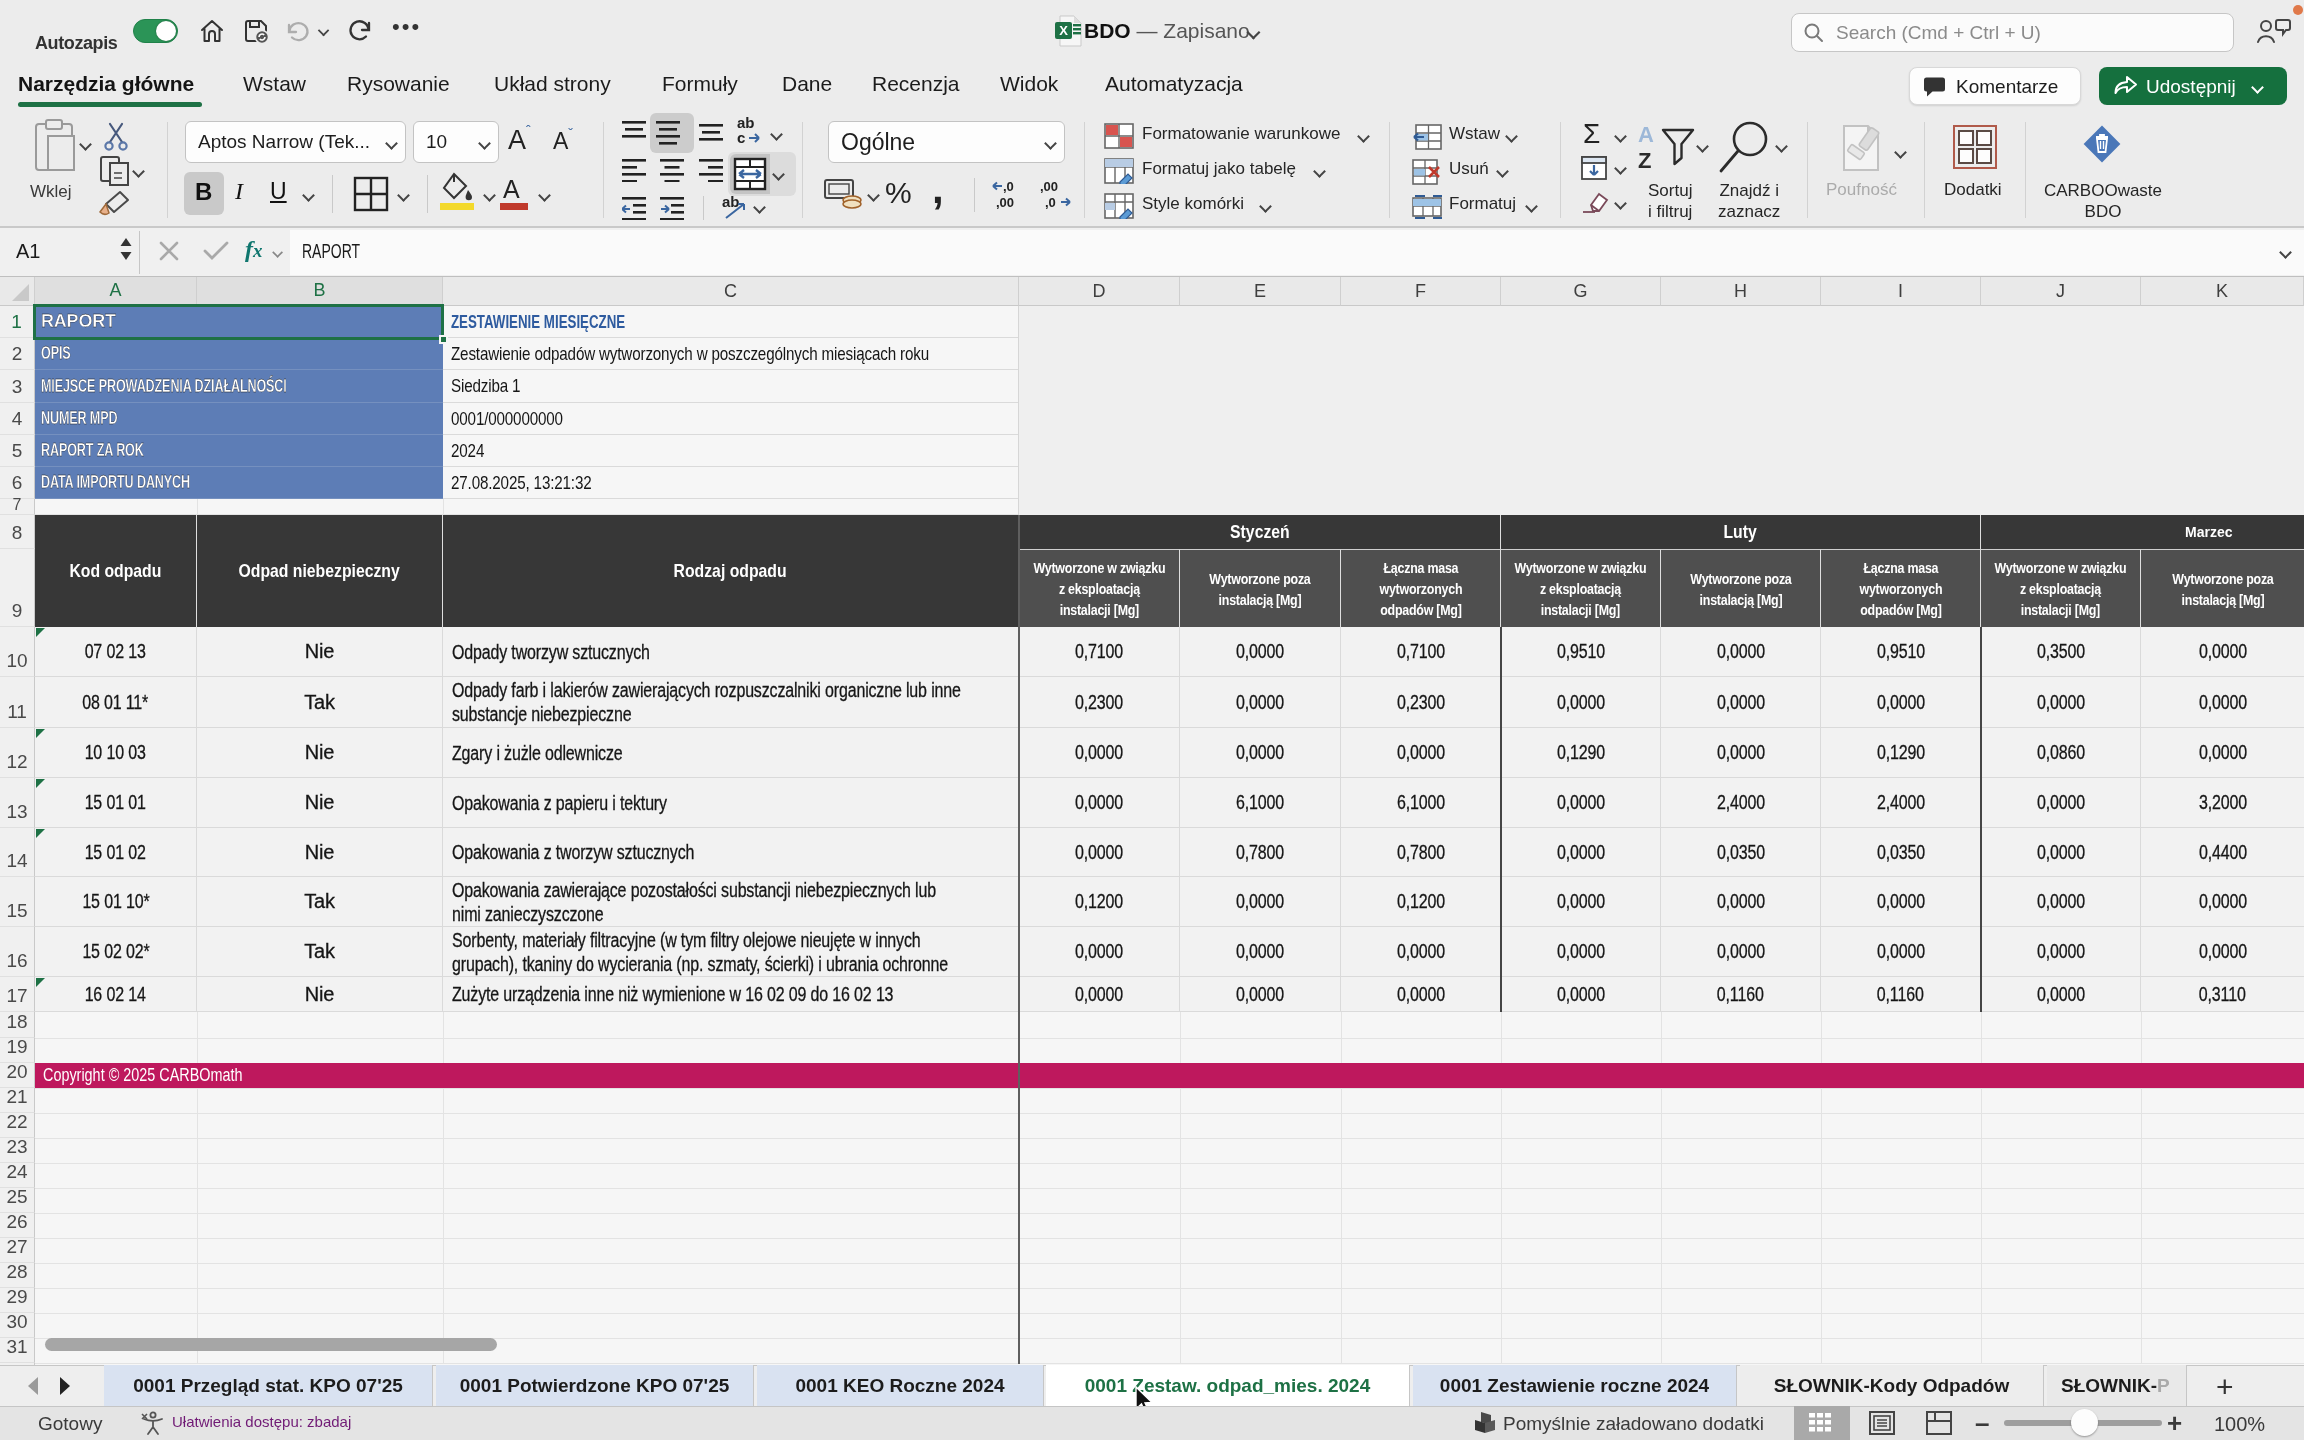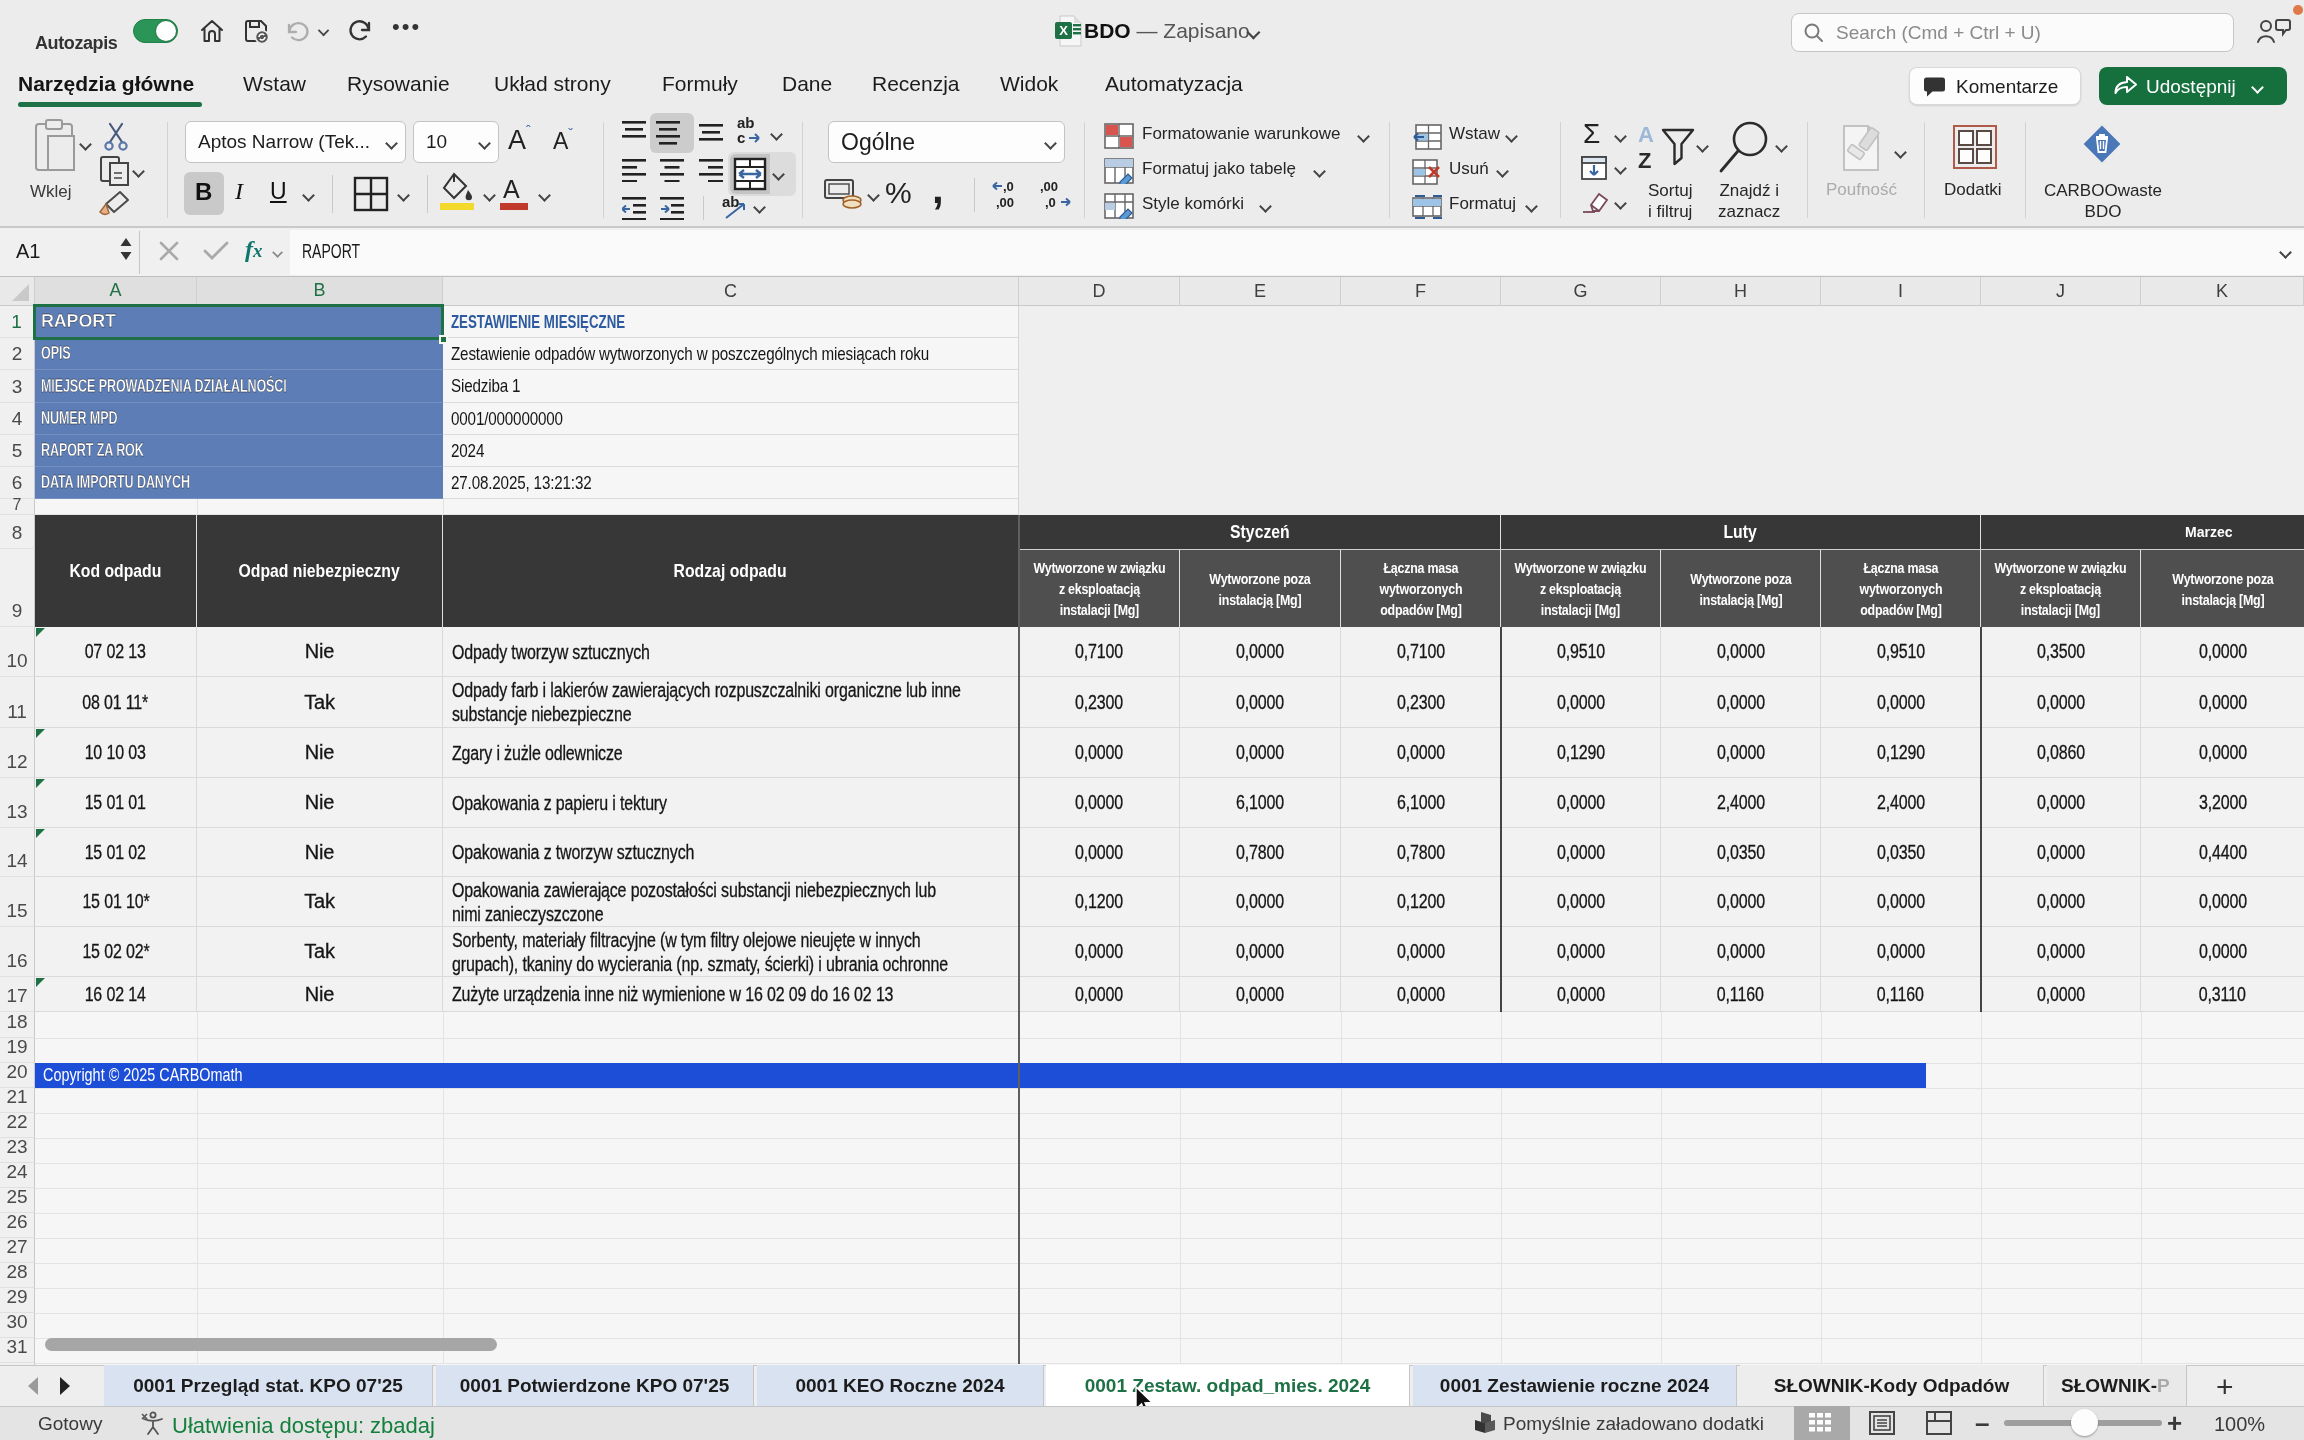--- a/index.html
+++ b/index.html
@@ -796,21 +796,21 @@
 <div class="gline" style="left:197px;top:1012px;width:1px;height:352px"></div>
 <div class="gline" style="left:443px;top:1012px;width:1px;height:352px"></div>
 <div class="gline" style="left:1180px;top:1012px;width:1px;height:352px"></div>
 <div class="gline" style="left:1341px;top:1012px;width:1px;height:352px"></div>
 <div class="gline" style="left:1501px;top:1012px;width:1px;height:352px"></div>
 <div class="gline" style="left:1661px;top:1012px;width:1px;height:352px"></div>
 <div class="gline" style="left:1821px;top:1012px;width:1px;height:352px"></div>
 <div class="gline" style="left:1981px;top:1012px;width:1px;height:352px"></div>
 <div class="gline" style="left:2141px;top:1012px;width:1px;height:352px"></div>
 
-<div class="ab" style="left:35px;top:1063px;width:1891px;height:25px;background:#1d4ed8;color:#fff;font-size:17px;display:flex;align-items:center;padding-left:8px">
+<div class="ab" style="left:35px;top:1063px;width:2269px;height:25px;background:#be185d;color:#fff;font-size:17px;display:flex;align-items:center;padding-left:8px">
       <span class="cx" style="font-size:18px">Copyright © 2025 CARBOmath</span>
     </div>
 
 <div class="ab" style="left:1018px;top:306px;width:1px;height:209px;background:#d6d6d6"></div>
 <div class="ab" style="left:1500px;top:627px;width:2px;height:385px;background:#454545"></div>
 <div class="ab" style="left:1980px;top:627px;width:2px;height:385px;background:#454545"></div>
 <div class="ab" style="left:1018px;top:515px;width:2px;height:849px;background:#5f5f5f"></div>
 
 <div class="ab" style="left:45px;top:1338px;width:452px;height:13px;background:#a6a6a6;border-radius:7px"></div>
 
@@ -834,21 +834,21 @@
       <path d="M3 2 L3 24 L8.5 19 L12 27 L15.5 25.5 L12 18 L19 17.5 z" fill="#111" stroke="#fff" stroke-width="1.4"></path>
     </svg>
 
 <div class="ab" style="left:0;top:1406px;width:2304px;height:34px;background:#e4e4e4;border-top:1px solid #c5c5c5"></div>
 <div class="ab" style="left:38px;top:1413px;font-size:19px;color:#3a3a3a">Gotowy</div>
 <svg class="icn" style="left:140px;top:1410px" width="26" height="26" viewBox="0 0 26 26">
       <circle cx="13" cy="5" r="2.6" fill="none" stroke="#555" stroke-width="1.8"></circle>
       <path d="M4 9 c6 2.5 12 2.5 18 0 M13 11 v6 M13 17 l-5 7 M13 17 l5 7" fill="none" stroke="#555" stroke-width="1.8" stroke-linecap="round"></path>
       <path d="M2 4 l5 5 M7 4 L2 9" stroke="#555" stroke-width="1.6"></path>
     </svg>
-<div class="ab" style="left:172px;top:1413px;font-size:22px;color:#15803d">Ułatwienia dostępu: zbadaj</div>
+<div class="ab" style="left:172px;top:1413px;font-size:15px;color:#701a75">Ułatwienia dostępu: zbadaj</div>
 <svg class="icn" style="left:1471px;top:1410px" width="28" height="26" viewBox="0 0 28 26">
       <path d="M10 2 L20 5 V15 L10 12 z" fill="#4a4a4a"></path>
       <path d="M4 10 L14 13 V23 L4 20 z" fill="#333"></path>
       <path d="M14 13 L24 10 V20 L14 23 z" fill="#5a5a5a"></path>
     </svg>
 <div class="ab" style="left:1503px;top:1413px;font-size:19px;color:#3a3a3a">Pomyślnie załadowano dodatki</div>
 <div class="ab" style="left:1794px;top:1406px;width:56px;height:34px;background:#a9a9a9"></div>
 <svg class="icn" style="left:1808px;top:1412px" width="26" height="22" viewBox="0 0 26 22">
       <g fill="#fff">
         <rect x="1" y="1" width="6" height="4.5"></rect>

